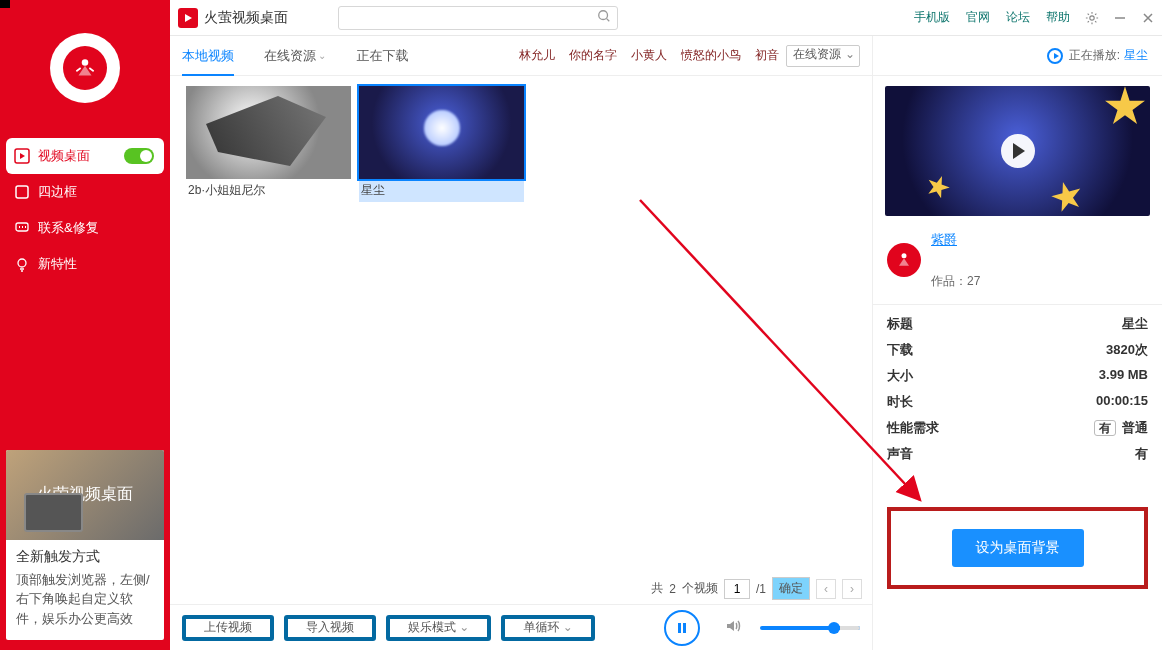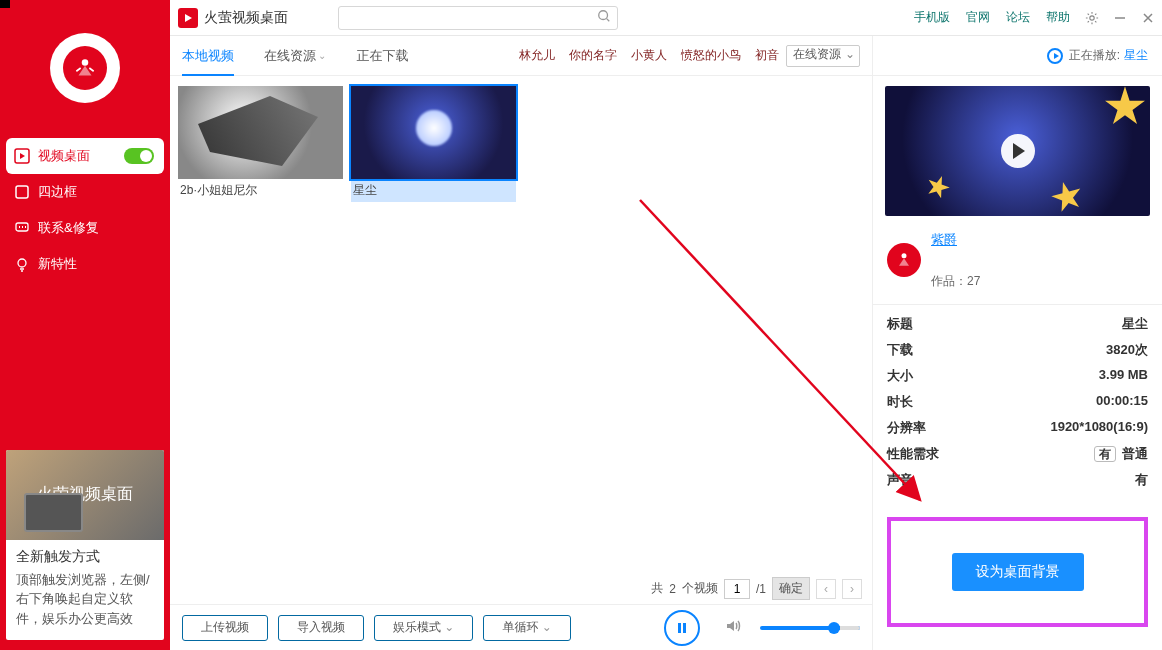--- a/index.html
+++ b/index.html
@@ -40,39 +40,39 @@
   .center-tabs { height:40px; border-bottom:1px solid #eee; display:flex; align-items:center; padding: 0 12px; font-size:13px; color:#555;}
   .ctab { margin-right:30px; height:40px; display:flex; align-items:center; cursor:pointer; position:relative;}
   .ctab.active{ color:#0a84ff; }
   .ctab.active::after{content:"";position:absolute;left:0;right:0;bottom:0;height:2px;background:#0a84ff;}
   .ctab .caret{font-size:10px;margin-left:2px;color:#aaa;}
   .center-tabs .spacer{flex:1;}
   .tagbtn{font-size:12px;color:#7f1d1d;margin:0 7px;cursor:pointer;}
   .sort-select{border:1px solid #ccc;font-size:12px;height:22px;border-radius:2px;padding:0 18px 0 6px;color:#555;background:#fff;position:relative;cursor:pointer;}
   .sort-select::after{content:"⌄";position:absolute;right:4px;top:1px;color:#888;}
 
-  .grid { flex:1; padding:10px 8px; display:flex; align-content:flex-start; flex-wrap:wrap; gap:8px 8px; overflow:auto;}
+  .grid { flex:1; padding:10px 16px; display:flex; align-content:flex-start; flex-wrap:wrap; gap:8px 8px; overflow:auto;}
   .thumb { width:165px; }
   .thumb-img{ width:165px;height:93px;background:#3a3a8a;border-radius:0;display:flex;align-items:center;justify-content:center;color:#fff;font-size:11px;position:relative;overflow:hidden;}
   .thumb-img.t0{background:linear-gradient(135deg,#e8e8e8,#aaa);}
   .thumb-img.t0::before{content:"";position:absolute;inset:0;background:radial-gradient(circle at 40% 40%,#fff,#888 60%);}
   .thumb-img.t0::after{content:"";position:absolute;left:20px;top:10px;width:120px;height:70px;background:linear-gradient(60deg,#333,#777);clip-path:polygon(0 40%,60% 0,100% 30%,70% 100%,10% 80%);}
   .thumb-img.t1{background:radial-gradient(circle at 50% 40%,#4a5fd8,#1a1a4a 70%);}
   .thumb-img.t1::before{content:"";position:absolute;left:50%;top:45%;width:36px;height:36px;border-radius:50%;background:radial-gradient(circle,#fff,#9db8ff);transform:translate(-50%,-50%);filter:blur(1px);}
   .thumb.selected .thumb-img{outline:2px solid #0a84ff;}
   .thumb.selected .thumb-label{background:#cfe5ff;}
   .thumb-label{font-size:12px;color:#444;padding:3px 2px;}
 
   .pager{ position:absolute; right:10px; bottom:50px; font-size:12px; color:#555; display:flex; align-items:center; gap:6px;}
   .pager .pg-in{width:26px;height:20px;border:1px solid #ccc;text-align:center;font-size:12px;}
-  .pager .pg-btn{border:1px solid #ccc;padding:2px 6px;background:#e5e5e5;cursor:pointer;}
+  .pager .pg-btn{border:1px solid #ccc;padding:2px 6px;background:#7dd3fc;cursor:pointer;}
   .pager .pg-nav{width:20px;height:20px;border:1px solid #ddd;display:inline-flex;align-items:center;justify-content:center;color:#aaa;cursor:pointer;}
 
   .bottombar{height:46px;border-top:1px solid #eee;display:flex;align-items:center;padding:0 12px;gap:10px;}
-  .bbtn{height:26px;padding:0 18px;border:1px solid #0369a1;background:#fff;border-radius:3px;font-size:12px;color:#555;cursor:pointer;}
+  .bbtn{height:26px;padding:0 18px;border:4px solid #0369a1;background:#fff;border-radius:3px;font-size:12px;color:#555;cursor:pointer;}
   .bbtn.caret::after{content:" ⌄";color:#999;}
   .bottombar .bspacer{flex:1;}
   .play-ctrl{width:36px;height:36px;border:2px solid #0a84ff;border-radius:50%;display:flex;align-items:center;justify-content:center;color:#0a84ff;cursor:pointer;}
   .vol-ico{color:#888;margin:0 8px 0 14px;}
   .vol-track{width:100px;height:4px;background:#0a84ff;border-radius:2px;position:relative;}
   .vol-track::after{content:"";position:absolute;right:20px;top:-4px;width:12px;height:12px;border-radius:50%;background:#0a84ff;}
   .vol-track .rest{position:absolute;right:0;top:0;height:4px;width:20px;background:#ddd;border-radius:0 2px 2px 0;}
 
   
   .rightpanel{ width:290px; border-left:1px solid #eee; display:flex; flex-direction:column; }
@@ -88,21 +88,21 @@
   .preview .pbtn{position:absolute;left:50%;top:50%;transform:translate(-50%,-50%);width:34px;height:34px;border-radius:50%;background:rgba(255,255,255,.95);display:flex;align-items:center;justify-content:center;}
   .preview .pbtn::after{content:"";border-left:12px solid #333;border-top:8px solid transparent;border-bottom:8px solid transparent;margin-left:3px;}
   .author{display:flex;align-items:center;padding:4px 14px 14px;}
   .author-ava{width:34px;height:34px;border-radius:50%;background:#e1041d;display:flex;align-items:center;justify-content:center;margin-right:10px;}
   .author-name{color:#0a84ff;font-size:13px;text-decoration:underline;}
   .author-works{font-size:12px;color:#666;margin-top:24px;}
   .info-table{padding:6px 14px;font-size:13px;color:#333;border-top:1px solid #eee;}
   .info-row{display:flex;justify-content:space-between;padding:4px 0;font-weight:bold;}
   .info-row .v{color:#333;}
   .perf-pill{border:1px solid #bbb;border-radius:3px;padding:0 4px;font-size:12px;margin-right:6px;}
-  .cta-wrap{ margin: 18px 14px; border:4px solid #d946ef; padding:32px; display:flex; align-items:center; justify-content:center;}
+  .cta-wrap{ margin: 34px 14px; border:4px solid #b91c1c; padding:18px; display:flex; align-items:center; justify-content:center;}
   .cta-btn{ background:#1990ff;color:#fff;border:0;border-radius:3px;height:38px;padding:0 24px;font-size:14px;cursor:pointer;}
 
   
   .annot-arrow{position:absolute;pointer-events:none;}
   .annot-arrow svg{overflow:visible;}
 </style>
 </head>
 <body>
 
 <div class="sidebar">
@@ -314,24 +314,20 @@
         </div>
       <div class="info-row">
           <span>大小</span>
           <span class="v">3.99 MB</span>
         </div>
       <div class="info-row">
           <span>时长</span>
           <span class="v">00:00:15</span>
         </div>
       <div class="info-row">
-          <span>分辨率</span>
-          <span class="v">1920*1080(16:9)</span>
-        </div>
-      <div class="info-row">
         <span>性能需求</span>
         <span class="v">
           <span class="perf-pill">有</span><span>普通</span>
         </span>
       </div>
       <div class="info-row">
           <span>声音</span>
           <span class="v">有</span>
         </div>
     </div>

